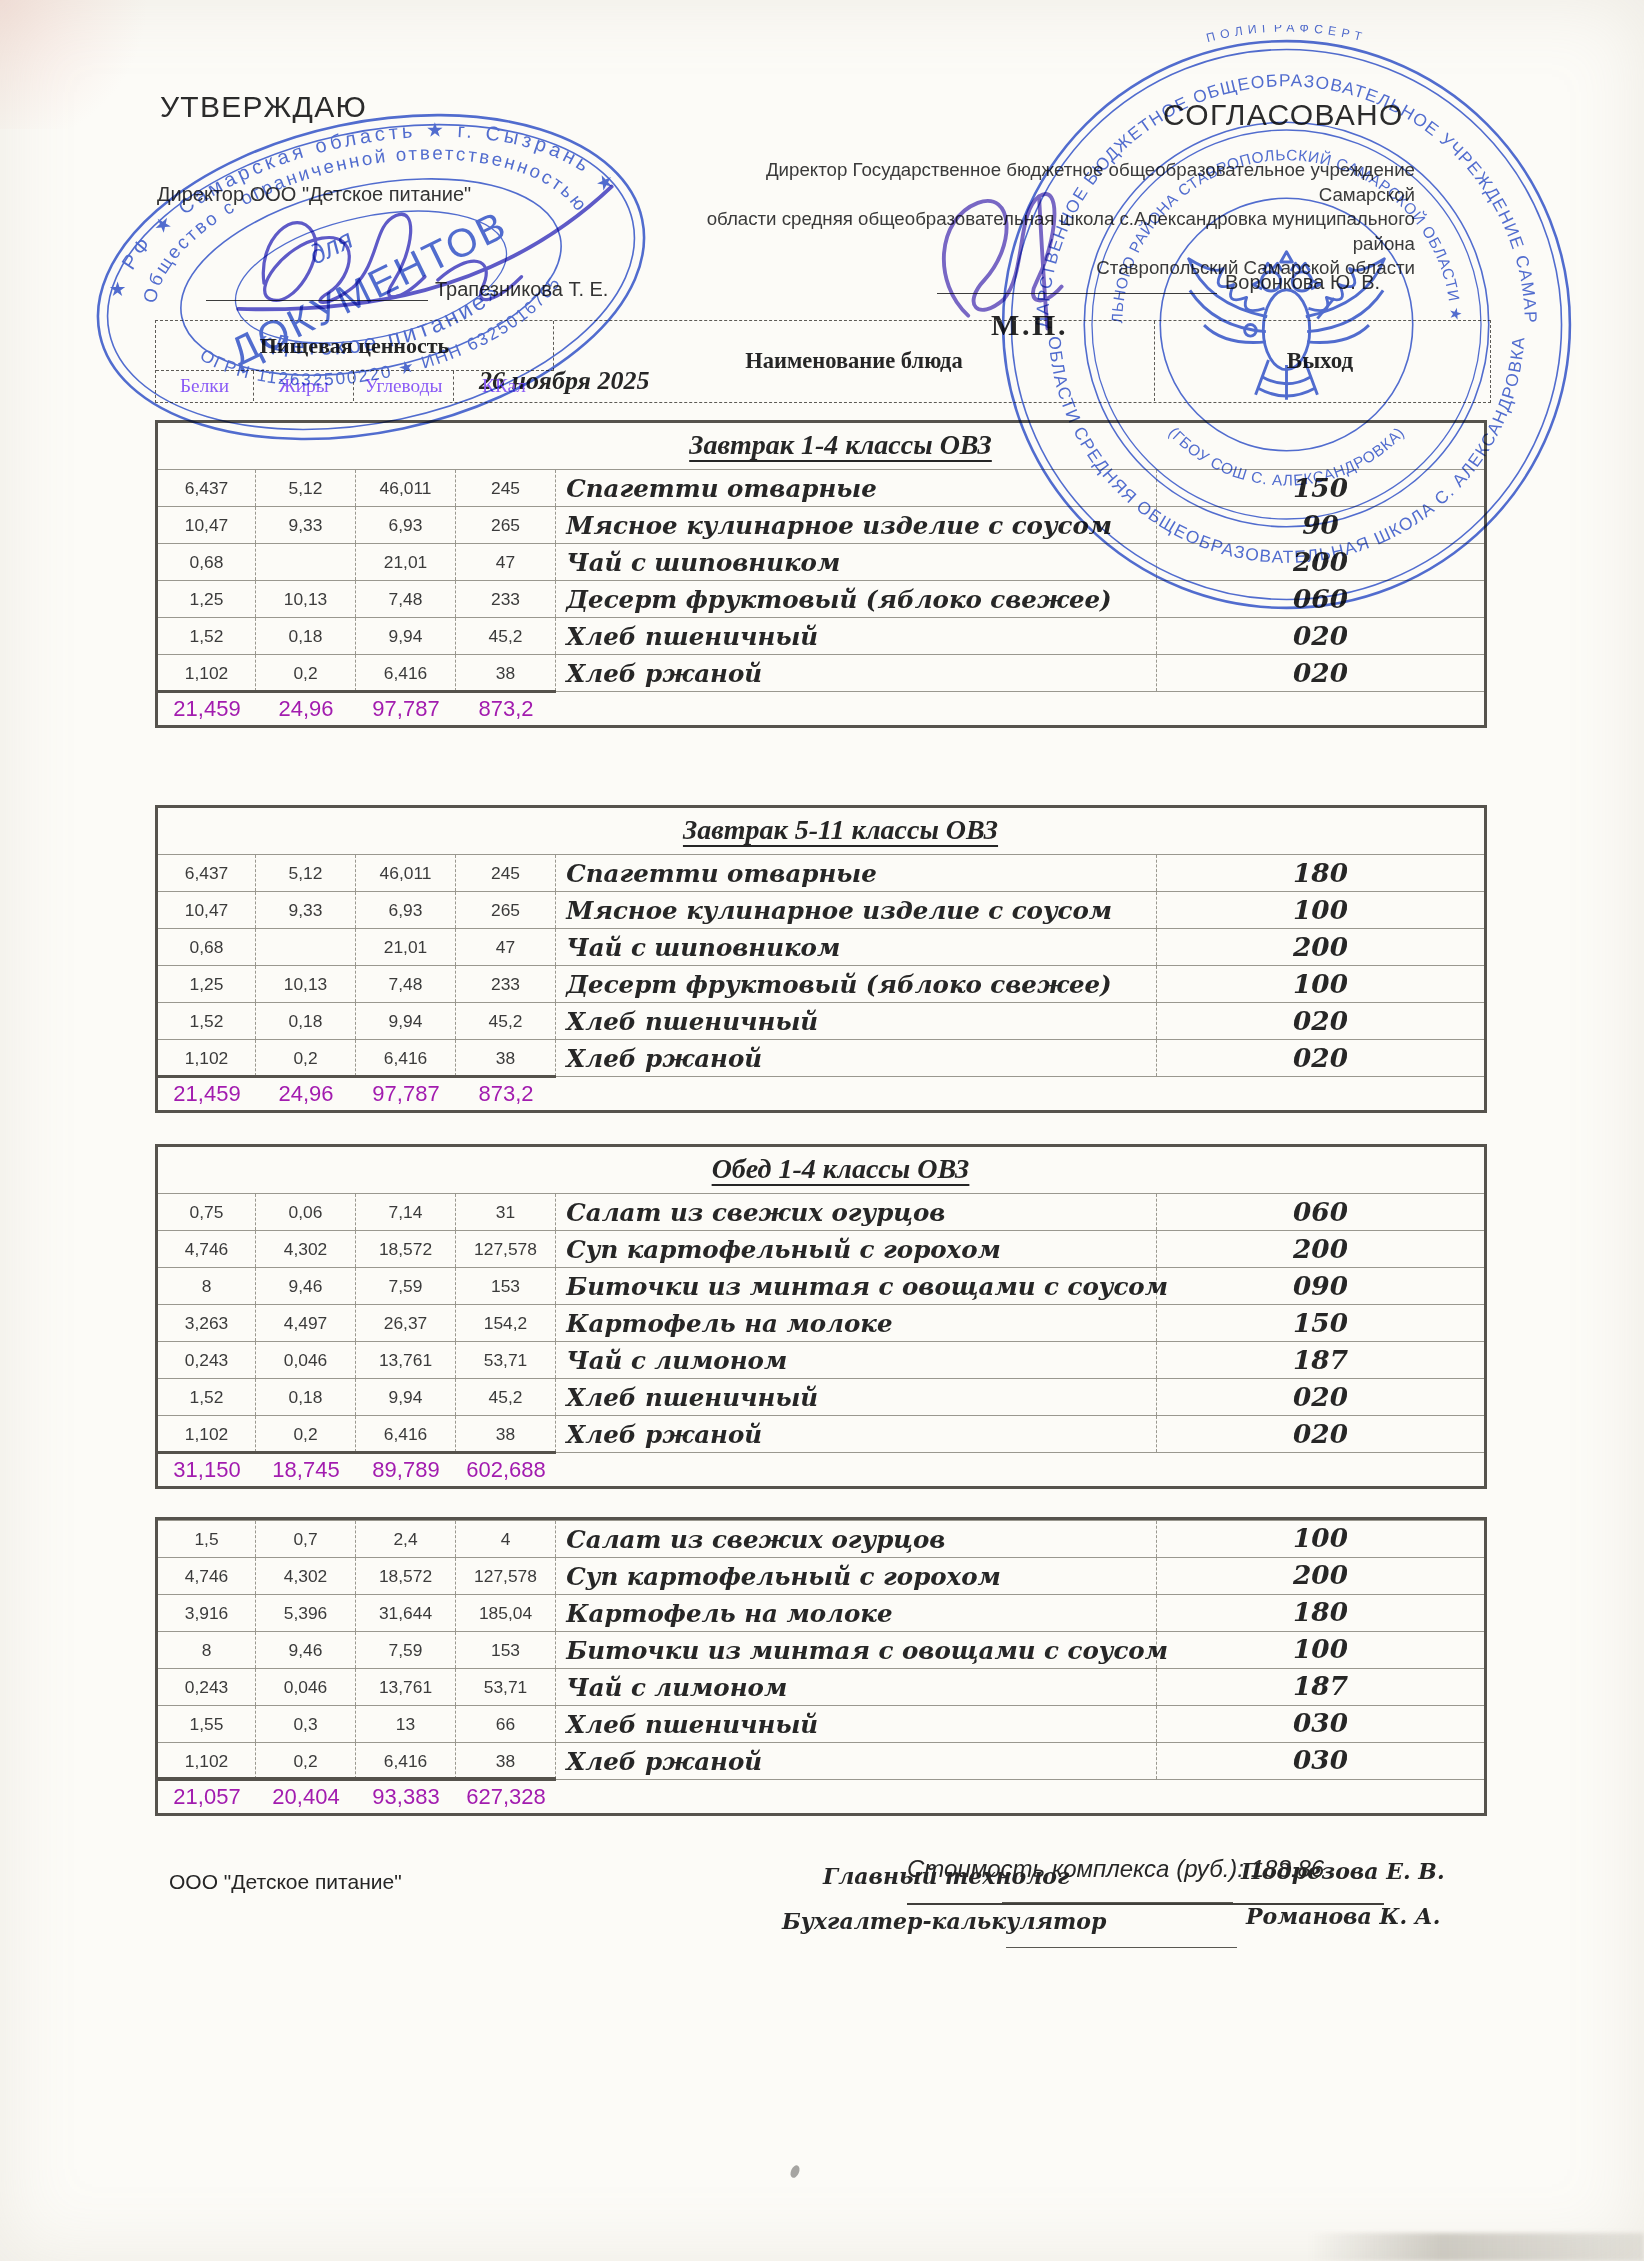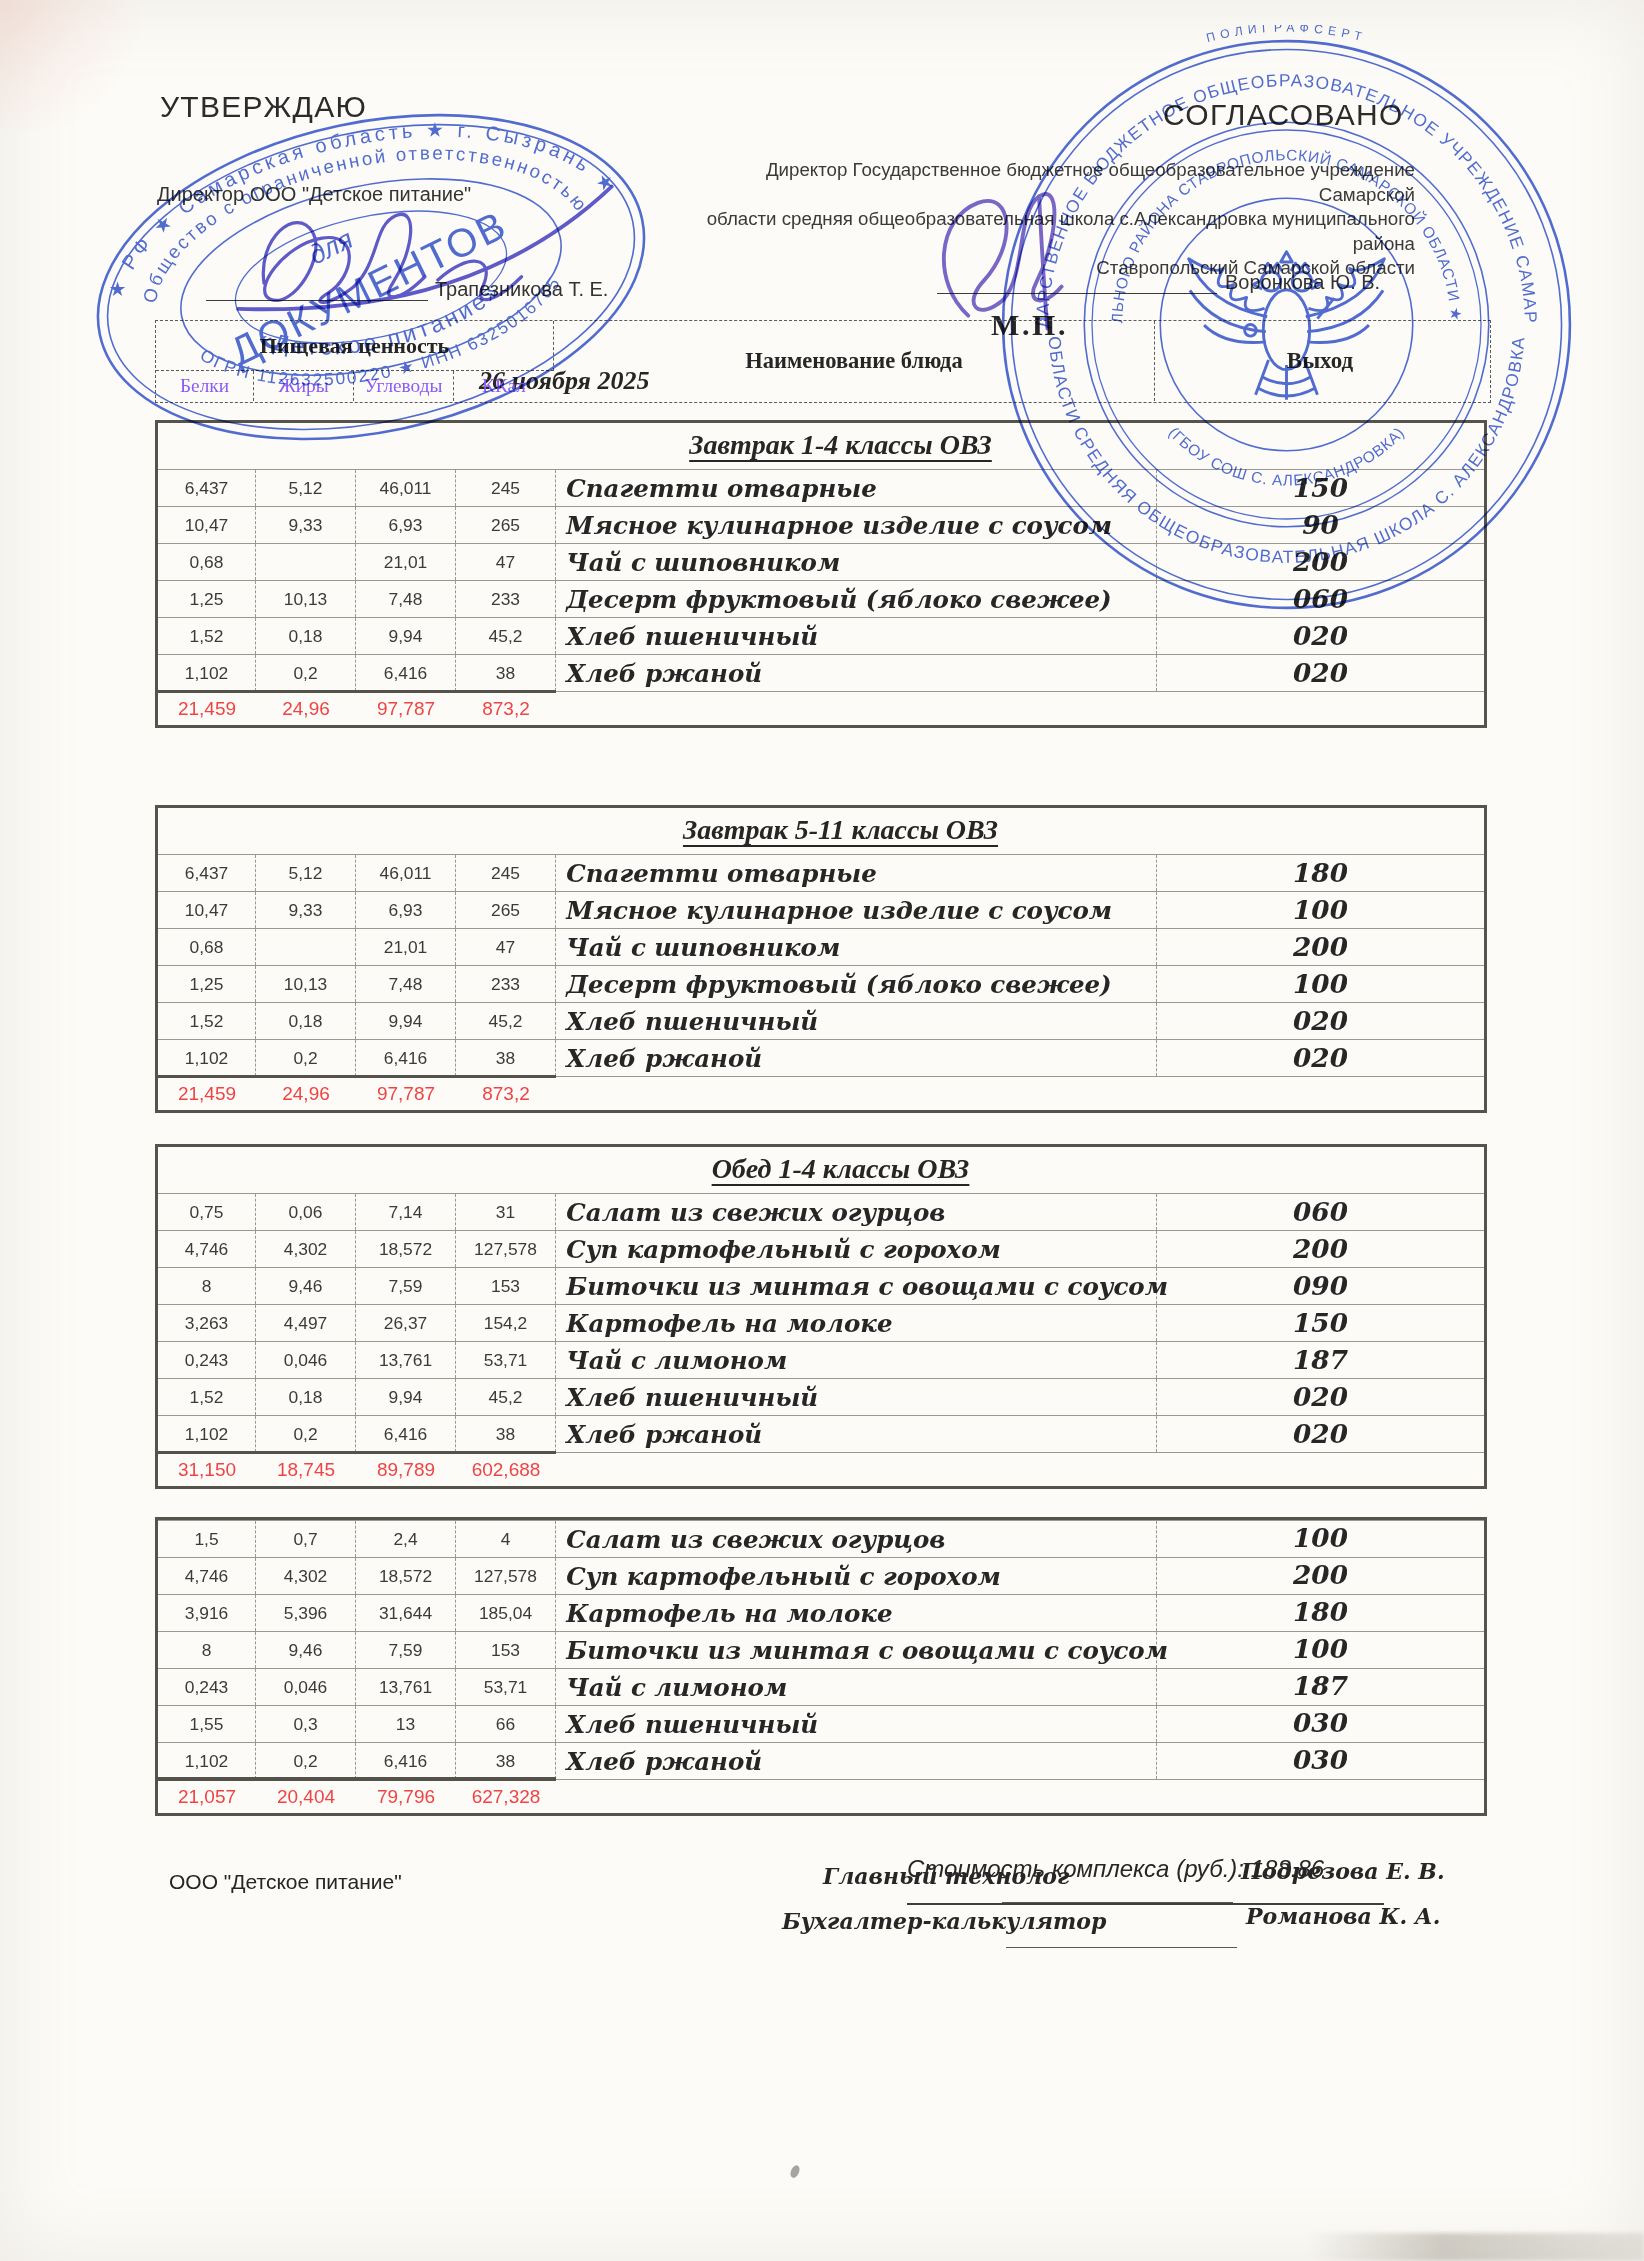--- a/index.html
+++ b/index.html
@@ -40,21 +40,21 @@
          grid-template-columns:98px 100px 100px 100px 601px 327px;}
   .t-row .num{font-size:17.4px;color:#3b3b3b;display:flex;align-items:center;justify-content:center;
               border-right:0.6px dashed #9a988f;}
   .t-row .dish{padding-left:10.3px;display:flex;align-items:center;border-right:0.6px dashed #9a988f;
                font-family:"DejaVu Serif",serif;font-style:italic;font-weight:600;font-size:24.5px;white-space:nowrap;}
   .t-row .out{display:flex;align-items:flex-start;justify-content:center;padding-top:1.3px;
               font-family:"DejaVu Serif",serif;font-style:italic;font-weight:bold;font-size:26.4px;}
   .t-totals{position:relative;height:33px;border-top:1.9px double #9a988f;display:grid;
             grid-template-columns:98px 100px 100px 100px 601px 327px;}
   .t-totals .heavy{position:absolute;top:-2.6px;left:-0.6px;width:399px;height:3.2px;background:#55524c;}
-  .t-totals .num{font-size:19px;color:#ef4444;display:flex;align-items:center;justify-content:center;}
+  .t-totals .num{font-size:22px;color:#a21caf;display:flex;align-items:center;justify-content:center;}
   
   .cost{left:907px;top:1855px;width:477px;font-weight:normal;font-style:italic;
         font-size:24px;border-bottom:2.6px solid #413f3b;padding-bottom:20px;}
   .f-org{left:169px;top:1870px;font-size:21px;}
   .f-label{font-family:"DejaVu Serif",serif;font-style:italic;font-weight:600;font-size:22px;}
   .f-name{font-family:"DejaVu Serif",serif;font-style:italic;font-weight:600;font-size:22px;}
   .f-line{border-top:1.3px solid #5a5852;height:0;}
   
   .stamp{mix-blend-mode:multiply;opacity:.88;}
   .pen{mix-blend-mode:multiply;opacity:.9;}
@@ -350,21 +350,21 @@
         <div class="num">0,2</div>
         <div class="num">6,416</div>
         <div class="num">38</div>
         <div class="dish">Хлеб ржаной</div>
         <div class="out">030</div>
       </div>
       <div class="t-totals">
         <div class="heavy"></div>
         <div class="num">21,057</div>
         <div class="num">20,404</div>
-        <div class="num">79,796</div>
+        <div class="num">93,383</div>
         <div class="num">627,328</div>
         <div></div>
         <div></div>
       </div>
     </div>
   </div>
 
   <div class="abs cost">Стоимость комплекса (руб.): 188.86</div>
   <div class="abs f-org">ООО "Детское питание"</div>
 

